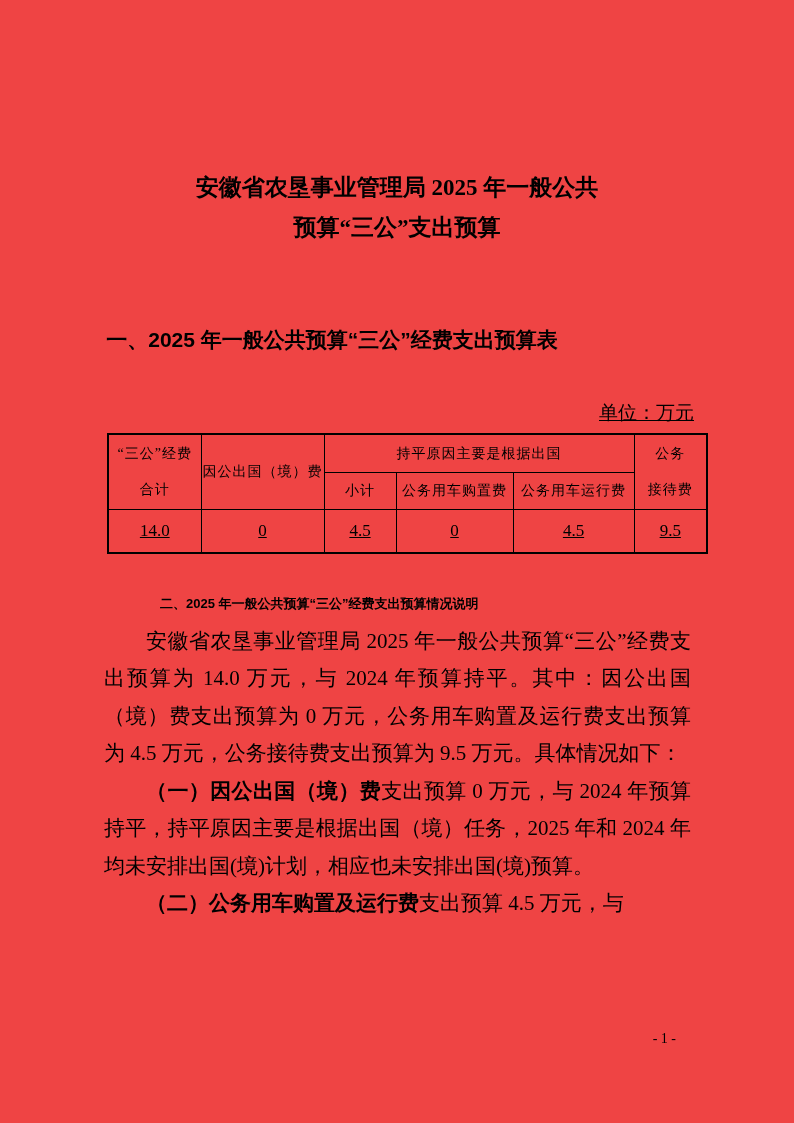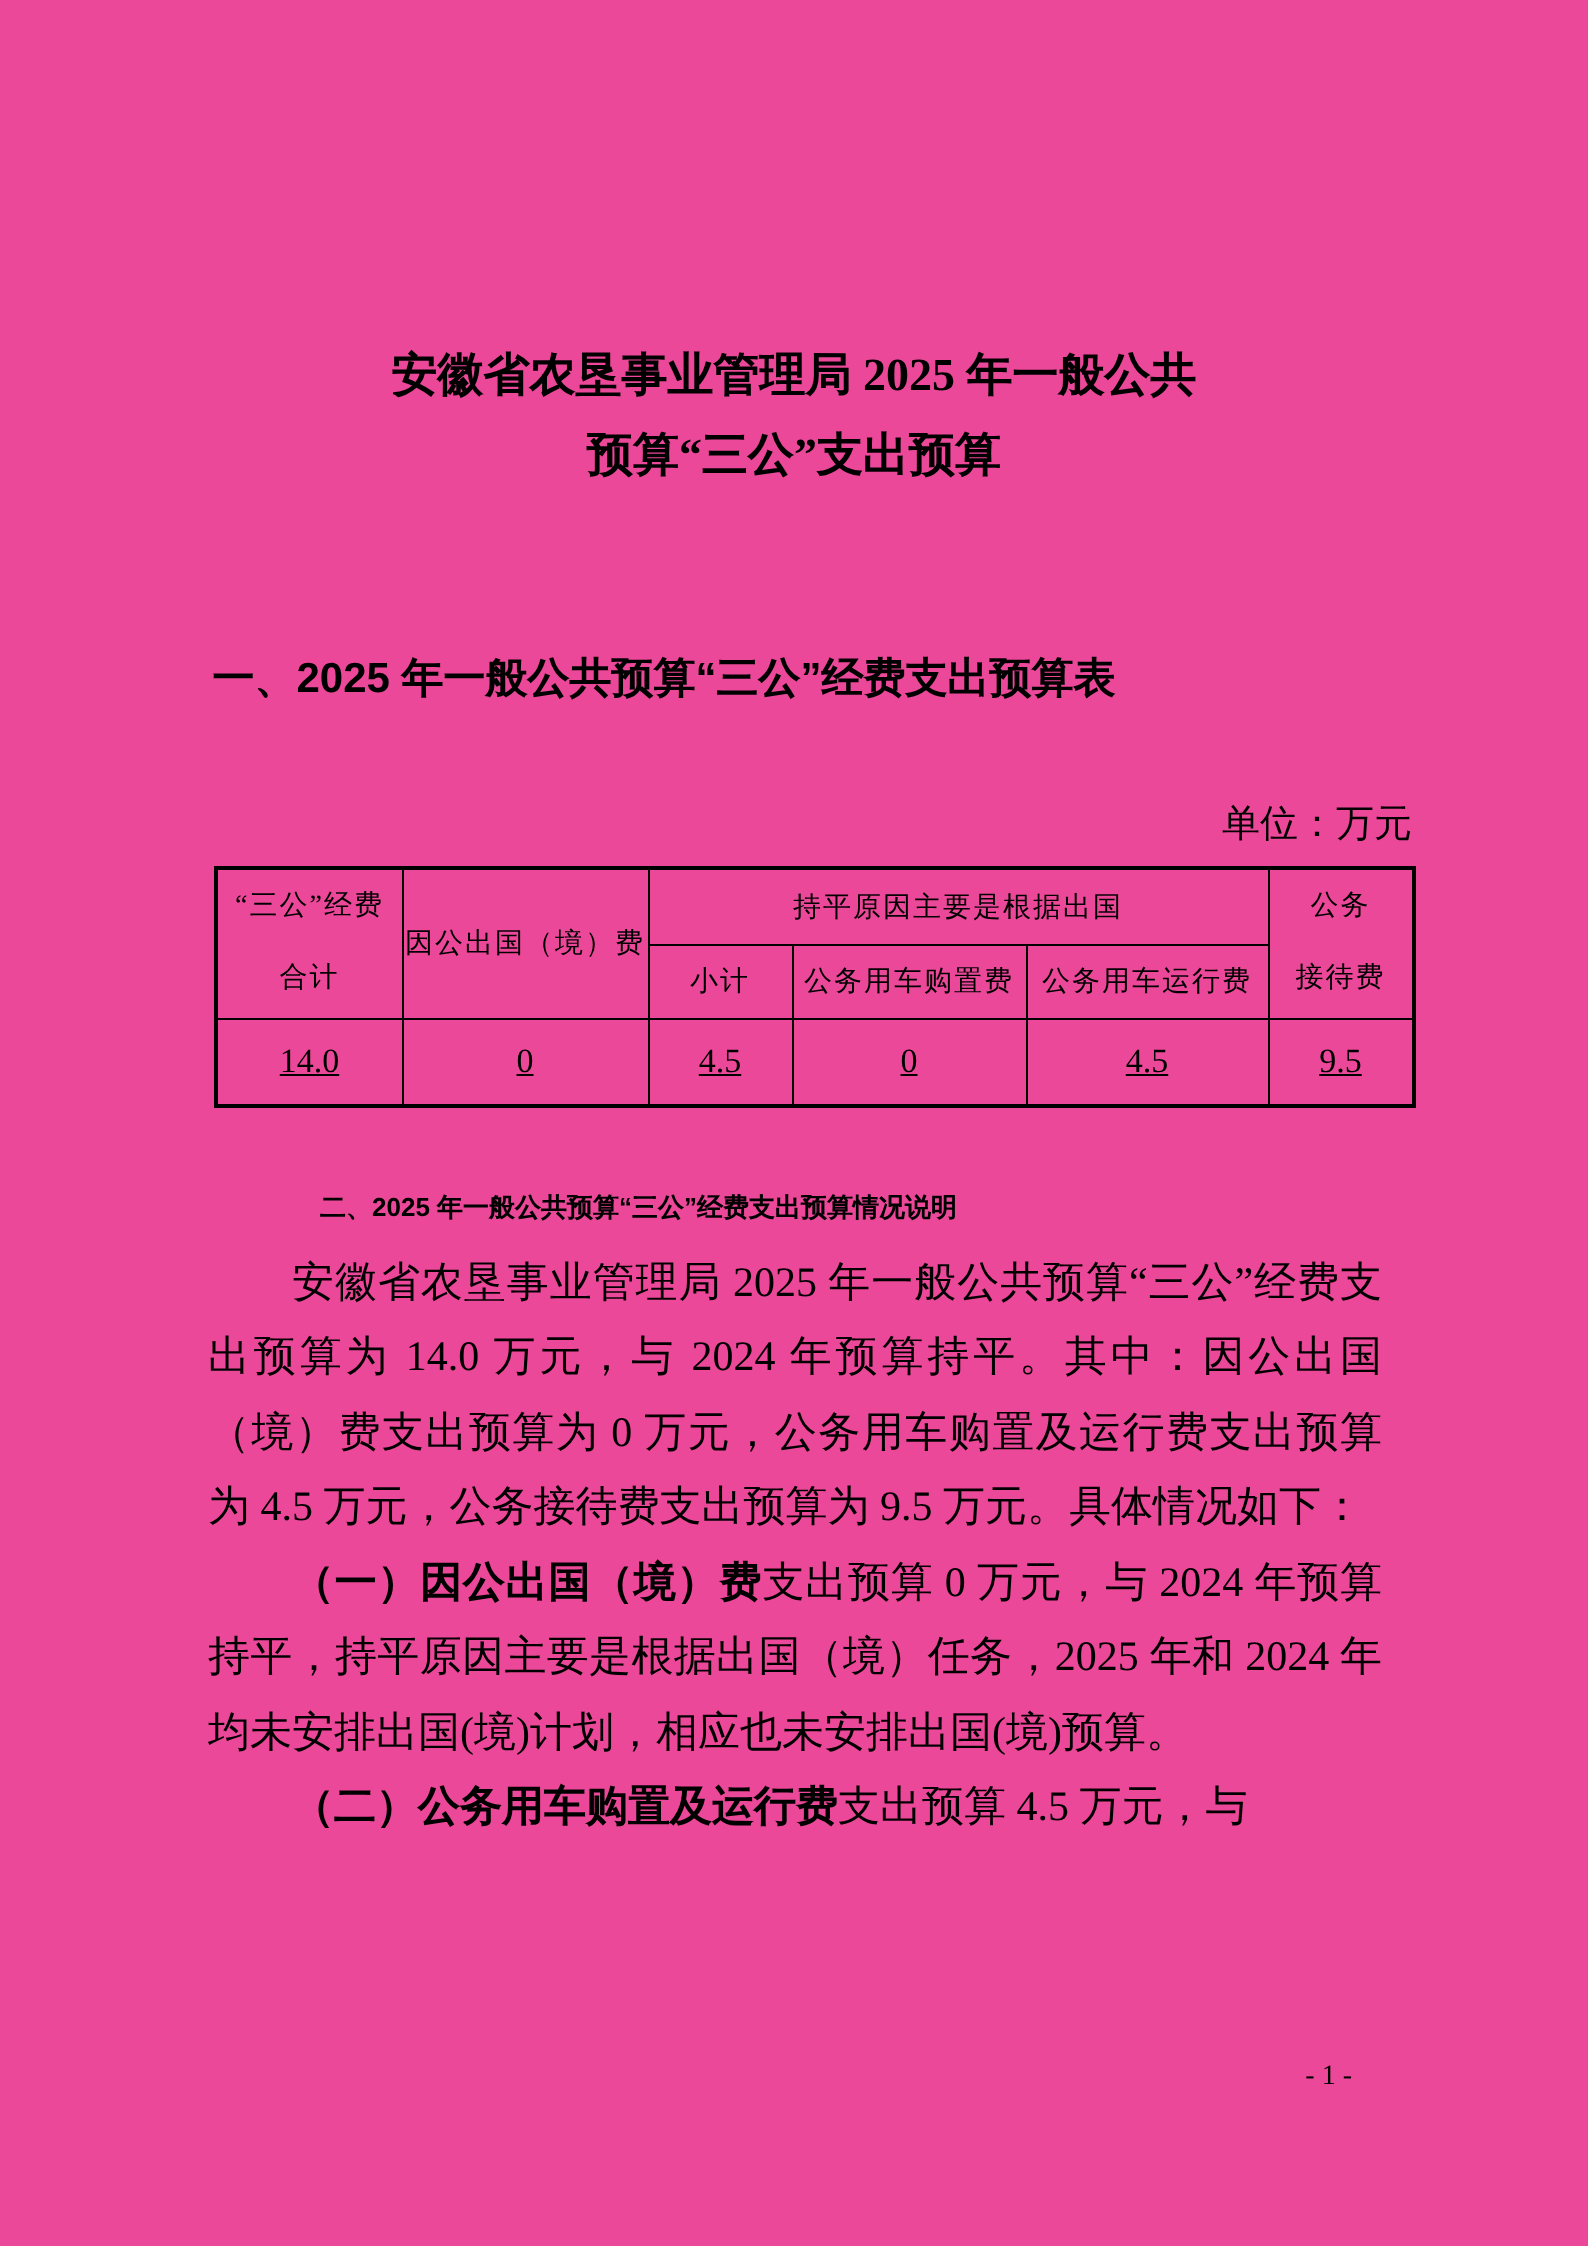--- a/index.html
+++ b/index.html
@@ -4,21 +4,21 @@
 <style>
   html, body {
     margin: 0;
     padding: 0;
     background: #ffffff;
   }
   .page {
     position: relative;
     width: 794px;
     height: 1123px;
-    background: #ec4899;
+    background: #ef4444;
     color: #000000;
     font-family: "Liberation Serif", "DejaVu Serif", serif;
     overflow: hidden;
   }
   .doc-title {
     position: absolute;
     top: 168px;
     left: 0;
     width: 794px;
     text-align: center;
@@ -34,23 +34,24 @@
     width: 664px;
     text-align: center;
     font-size: 21px;
     font-weight: bold;
     font-family: "Liberation Sans", "DejaVu Sans", sans-serif;
     line-height: 32px;
   }
   .unit-label {
     position: absolute;
     top: 400px;
-    right: 88px;
+    right: 100px;
     font-size: 19px;
     line-height: 26px;
+    text-decoration: underline;
   }
   .budget-table {
     position: absolute;
     top: 433px;
     left: 107px;
     border-collapse: collapse;
     table-layout: fixed;
     border: 2px solid #000;
   }
   .budget-table td {

